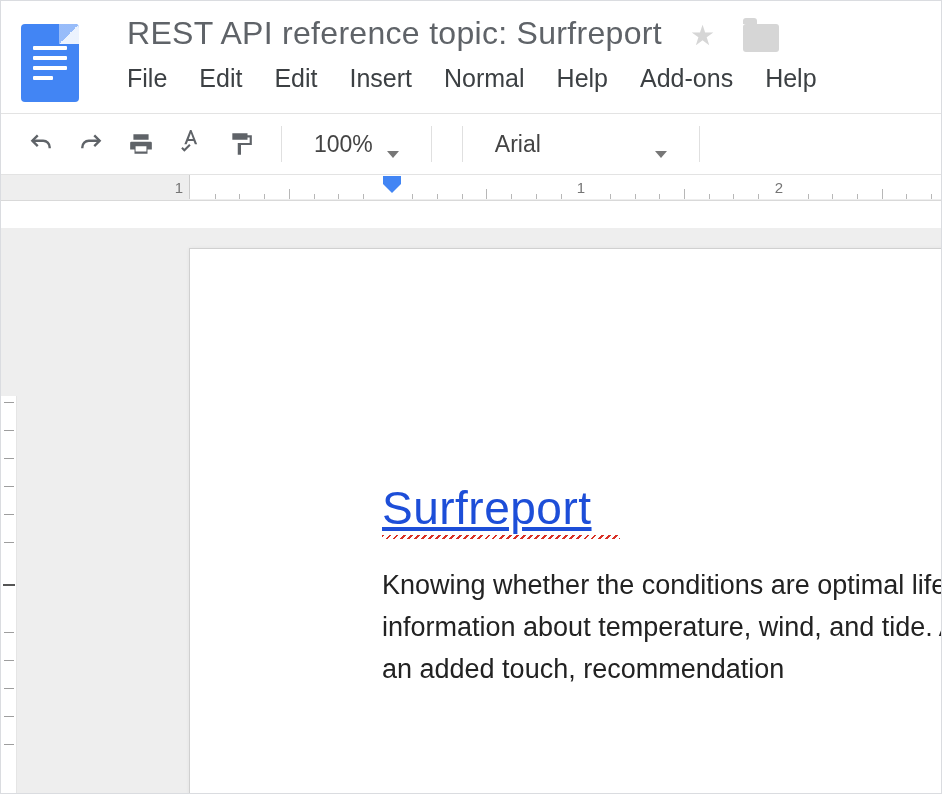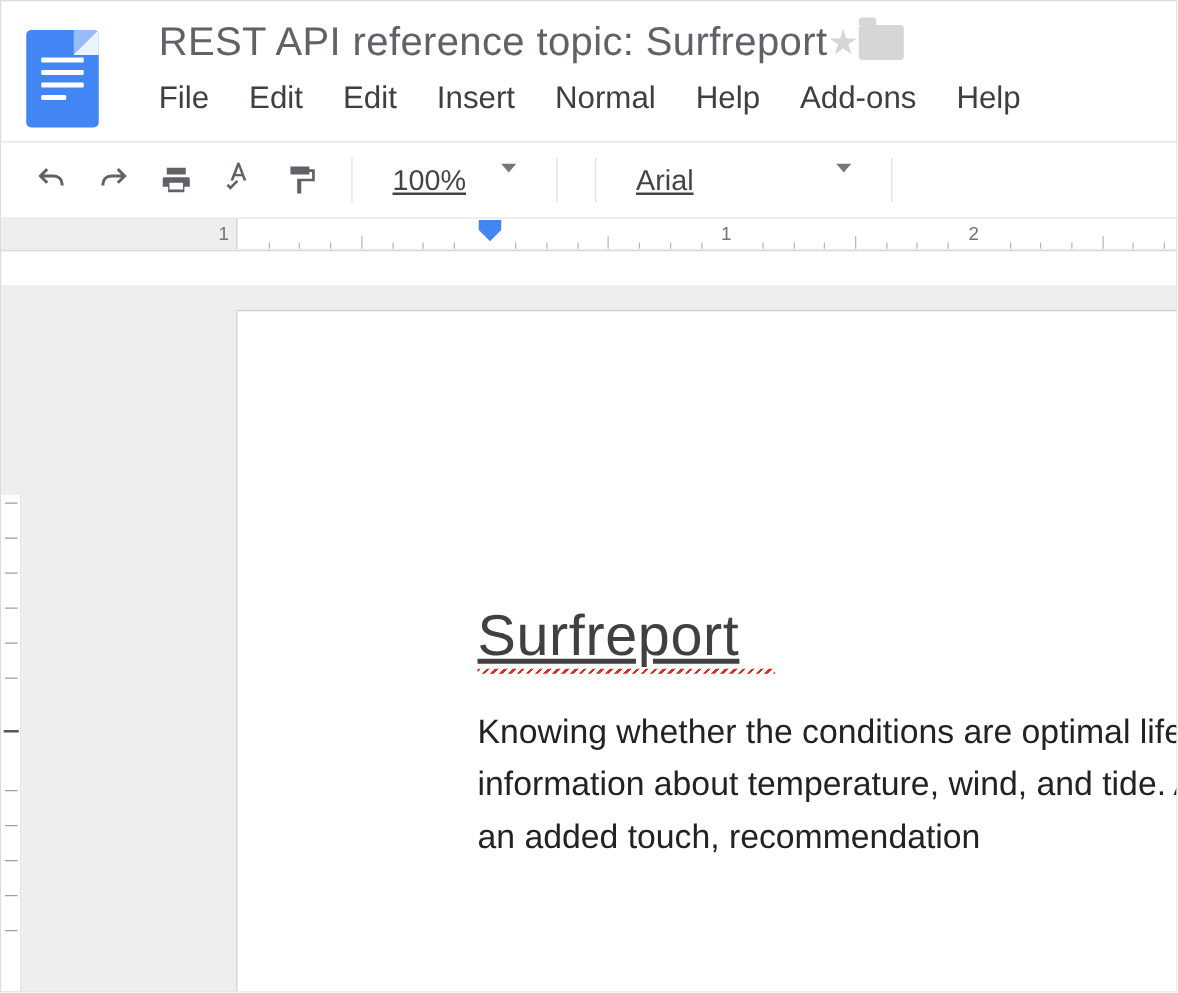--- a/index.html
+++ b/index.html
@@ -41,21 +41,21 @@
     background: linear-gradient(135deg, #a1c2fa 50%, #fff 50%);
     border-top-right-radius: 4px;
     opacity: .9;
   }
   .docs-icon .line {
     height: 4px; background: #fff; border-radius: 1px;
   }
   .docs-icon .line.short { width: 60%; }
 
   .title-stack { margin-left: 48px; flex: 1; min-width: 0; }
-  .doc-title-row { display: flex; align-items: center; }
+  .doc-title-row { display: flex; align-items: flex-end; gap: 28px; }
   .doc-title {
     font-size: 32px; letter-spacing: .3px;
     color: #5f6368; font-weight: 400;
     white-space: nowrap;
   }
   .star { color: #d6d6d6; font-size: 28px; }
   .folder {
     width: 36px; height: 28px; background: #d6d6d6;
     border-radius: 3px; position: relative;
   }
@@ -83,21 +83,21 @@
     gap: 6px;
     font-size: 23px; color: #5f6368;
     background: #fff;
   }
   .tbtn {
     width: 44px; height: 44px;
     display: flex; align-items: center; justify-content: center;
     color: #5f6368;
   }
   .tsep { width:1px; height:36px; background:#e0e0e0; margin: 0 12px; }
-  .dd { display:flex; align-items:flex-start; gap:28px; padding: 0 14px; color:#444;text-decoration:underline; }
+  .dd { display:flex; align-items:flex-end; gap:14px; padding: 0 14px; color:#444; }
   .caret {
     width:0; height:0; border-left:6px solid transparent;
     border-right:6px solid transparent; border-top:7px solid #777;
   }
 
   
   .ruler-wrap {
     background: #eeeeee;
     height: 26px;
     border-bottom: 1px solid #d9d9d9;
@@ -159,21 +159,21 @@
     border:1px solid #d0d0d0;
     box-shadow: 0 0 4px rgba(0,0,0,.05);
     padding: 232px 0 0 192px;
   }
   .ibeam {
     position:absolute; left:378px; top:30px;
     font-size:34px; color:#333; font-family: serif;
     user-select:none;
   }
   .doc-h1 {
-    font-size: 46px; font-weight: 400; color:#404040;
+    font-size: 46px; font-weight: 400; color:#1d4ed8;
     text-decoration: underline;
     margin: 0 0 2px 0;
     letter-spacing:.5px;
     position: relative;
     display: inline-block;
   }
   .squiggle {
     height: 4px;
     background-image: repeating-linear-gradient(135deg,#d93025 0 2px,transparent 2px 5px);
     width: 238px;

